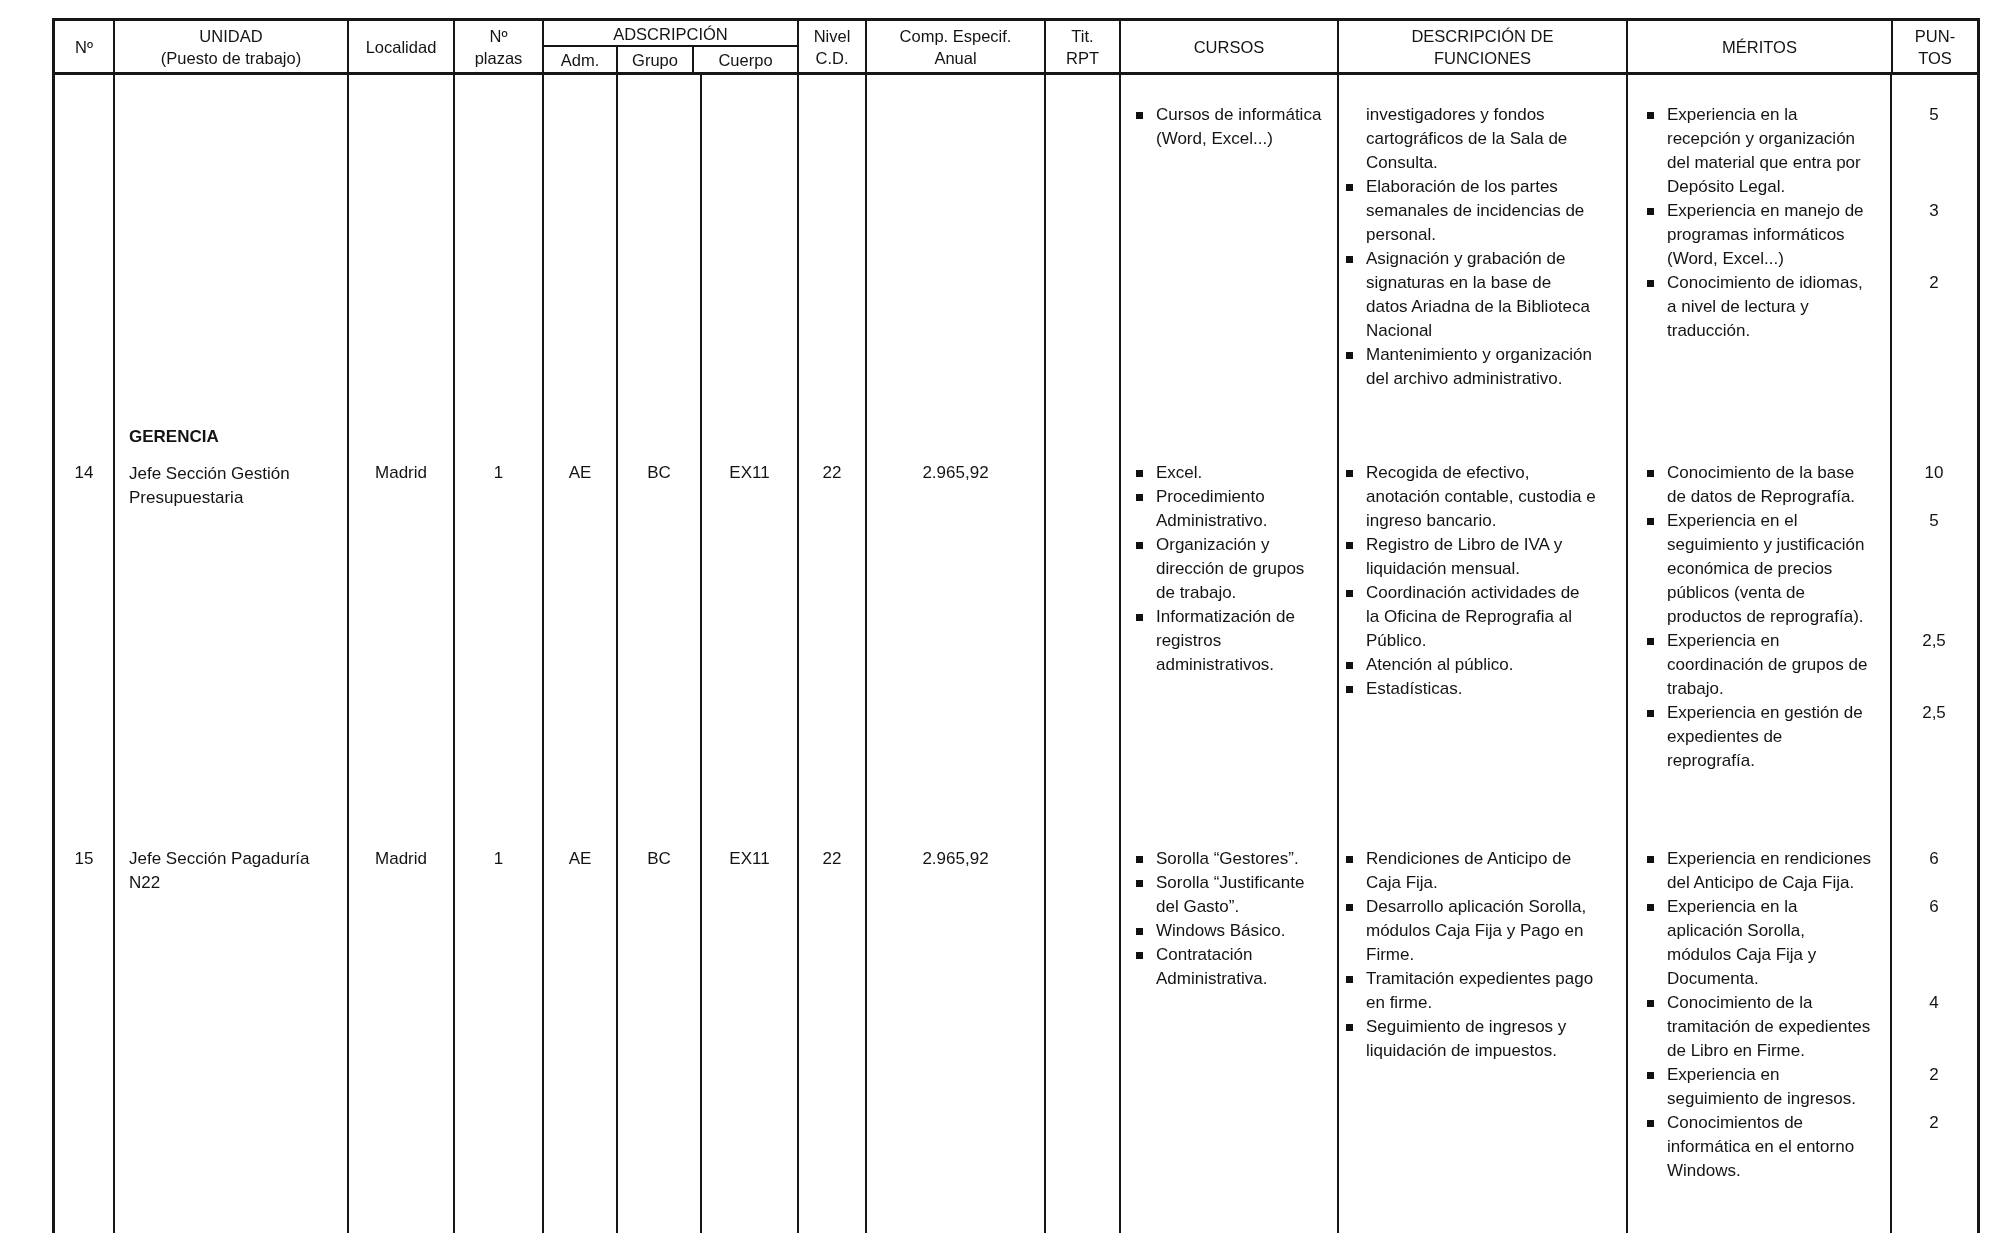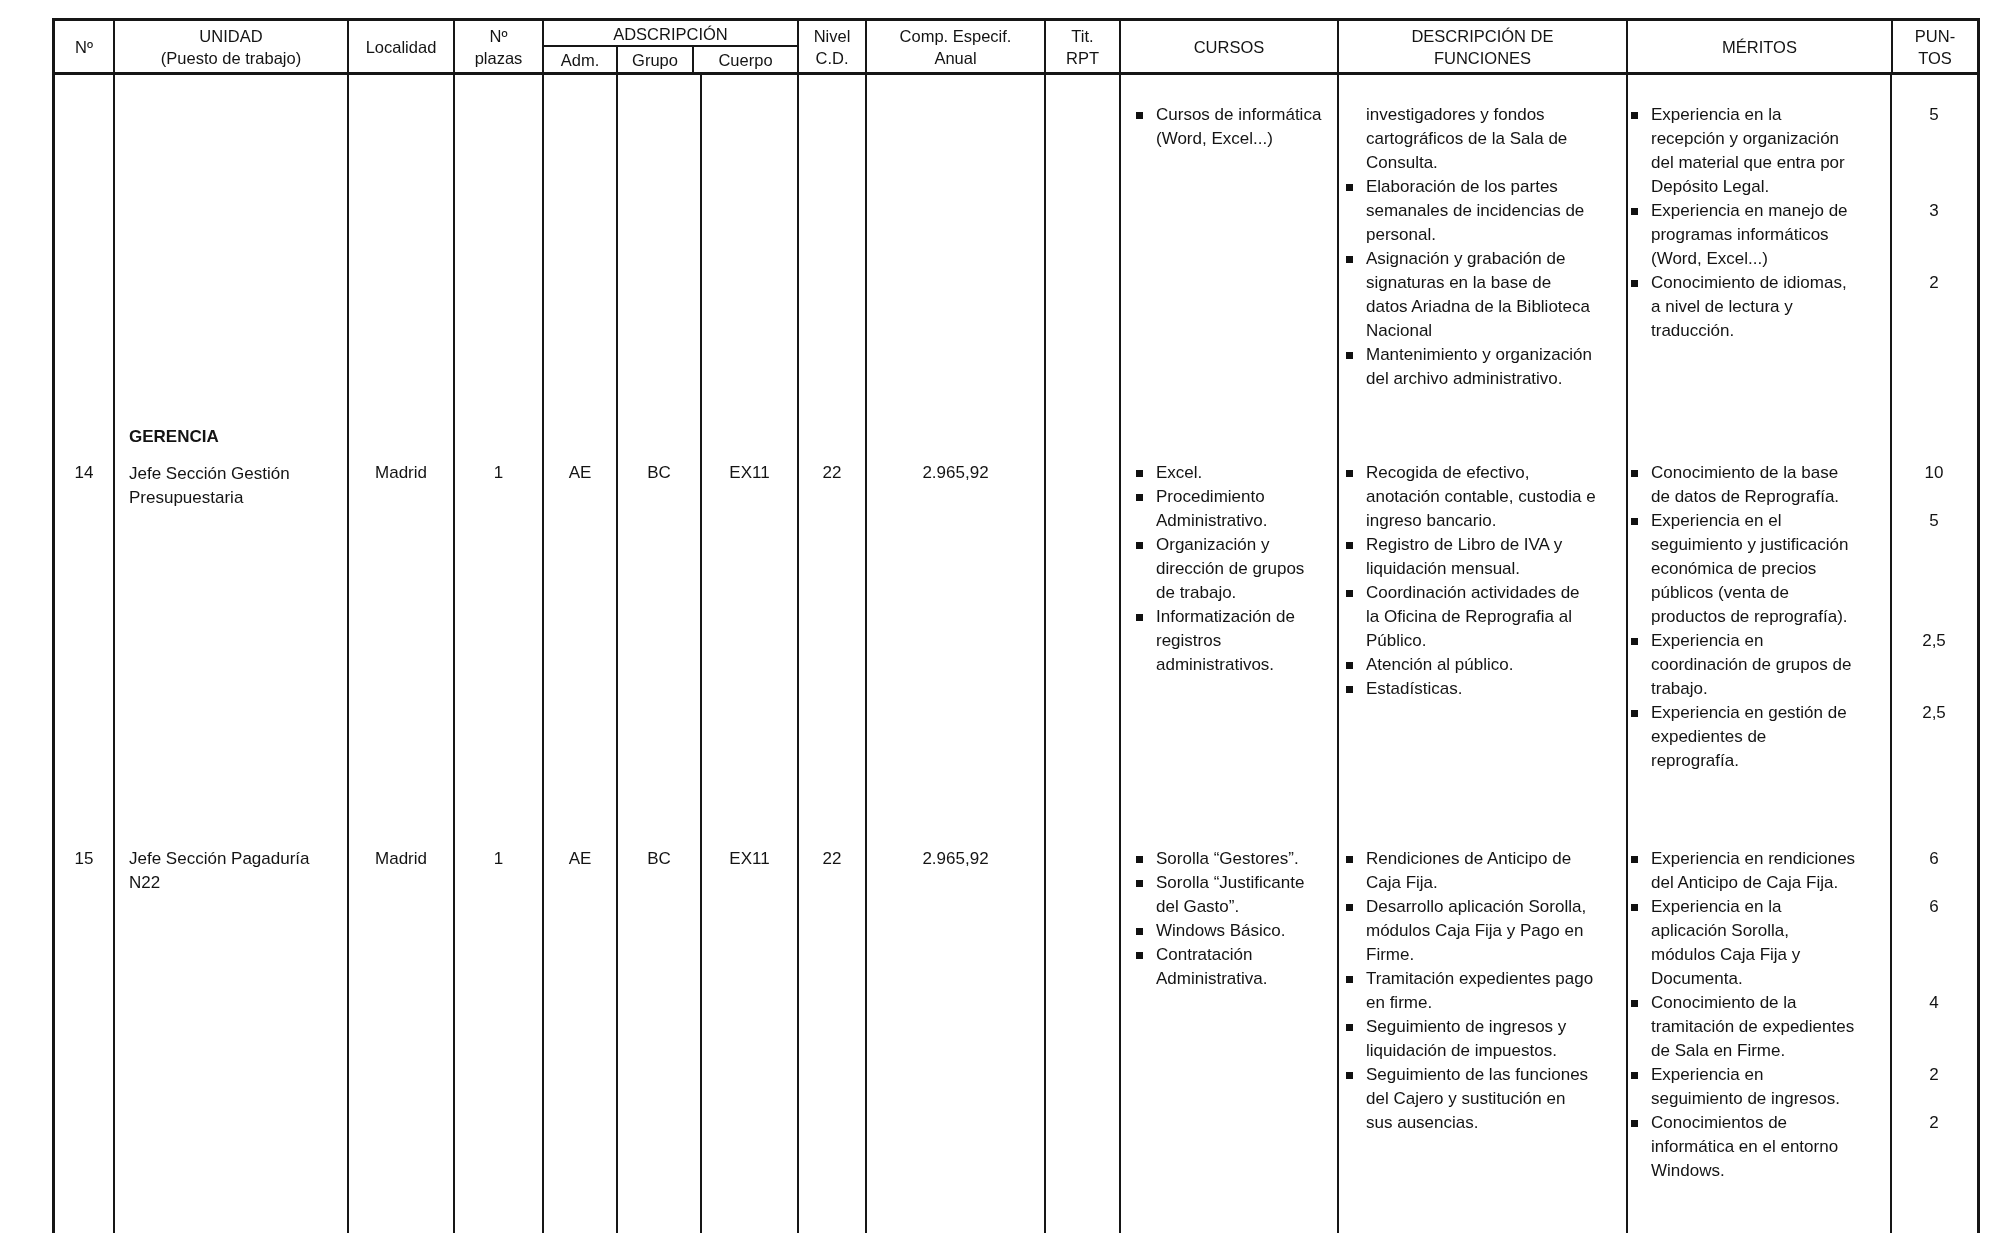--- a/index.html
+++ b/index.html
@@ -74,21 +74,21 @@
   .li { display: flex; }
   .blt { flex: none; width: 7px; height: 7px; background: #111; margin: 9px 13px 0 3px; }
   .li-t { flex: 1; }
 
   
   .mp {
     display: grid;
     grid-template-columns: 1fr 86px;
     align-content: start;
     position: relative;
-    padding-left: 0;
+    padding-left: 16px;
     border-right: none;
   }
   .mp::after {
     content: ""; position: absolute; top: 0; bottom: 0;
     left: 262px; width: 2px; background: #161616;
   }
   .mp .li-t { max-width: 206px; }
   .m-pts { text-align: center; }
 </style>
 </head>
@@ -361,42 +361,38 @@
           <div class="li">
             <span class="blt"></span>
             <span class="li-t">Tramitación expedientes pago en firme.</span>
           </div>
 
           <div class="li">
             <span class="blt"></span>
             <span class="li-t">Seguimiento de ingresos y liquidación de impuestos.</span>
           </div>
 
-          <div class="li">
-            <span class="blt"></span>
-            <span class="li-t">Seguimiento de las funciones del Cajero y sustitución en sus ausencias.</span>
-          </div>
         </div>
       <div class="mp">
 
           <div class="li">
             <span class="blt"></span>
             <span class="li-t">Experiencia en rendiciones del Anticipo de Caja Fija.</span>
           </div>
           <div class="m-pts">6</div>
 
           <div class="li">
             <span class="blt"></span>
             <span class="li-t">Experiencia en la aplicación Sorolla, módulos Caja Fija y Documenta.</span>
           </div>
           <div class="m-pts">6</div>
 
           <div class="li">
             <span class="blt"></span>
-            <span class="li-t">Conocimiento de la tramitación de expedientes de Sala en Firme.</span>
+            <span class="li-t">Conocimiento de la tramitación de expedientes de Libro en Firme.</span>
           </div>
           <div class="m-pts">4</div>
 
           <div class="li">
             <span class="blt"></span>
             <span class="li-t">Experiencia en seguimiento de ingresos.</span>
           </div>
           <div class="m-pts">2</div>
 
           <div class="li">

